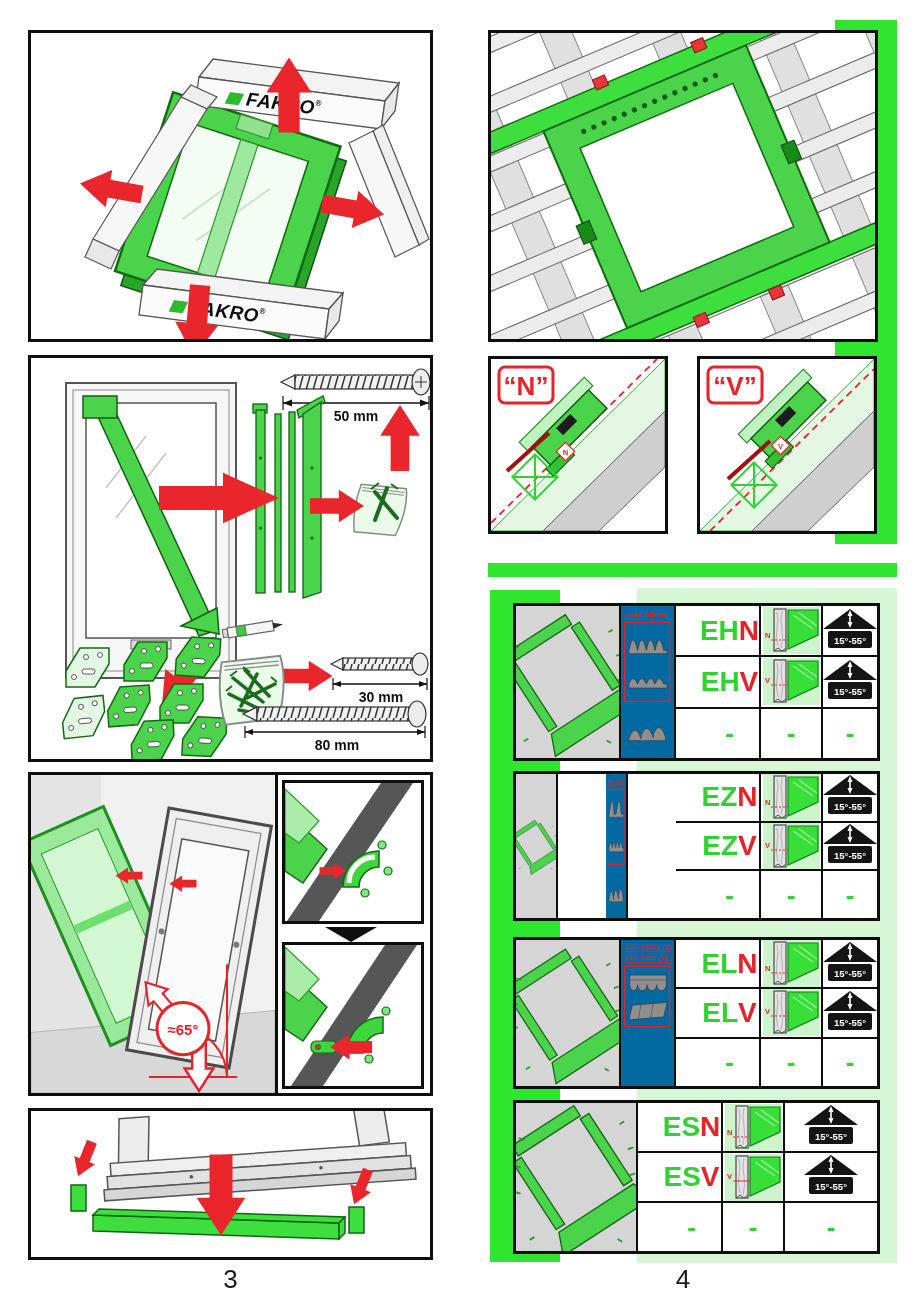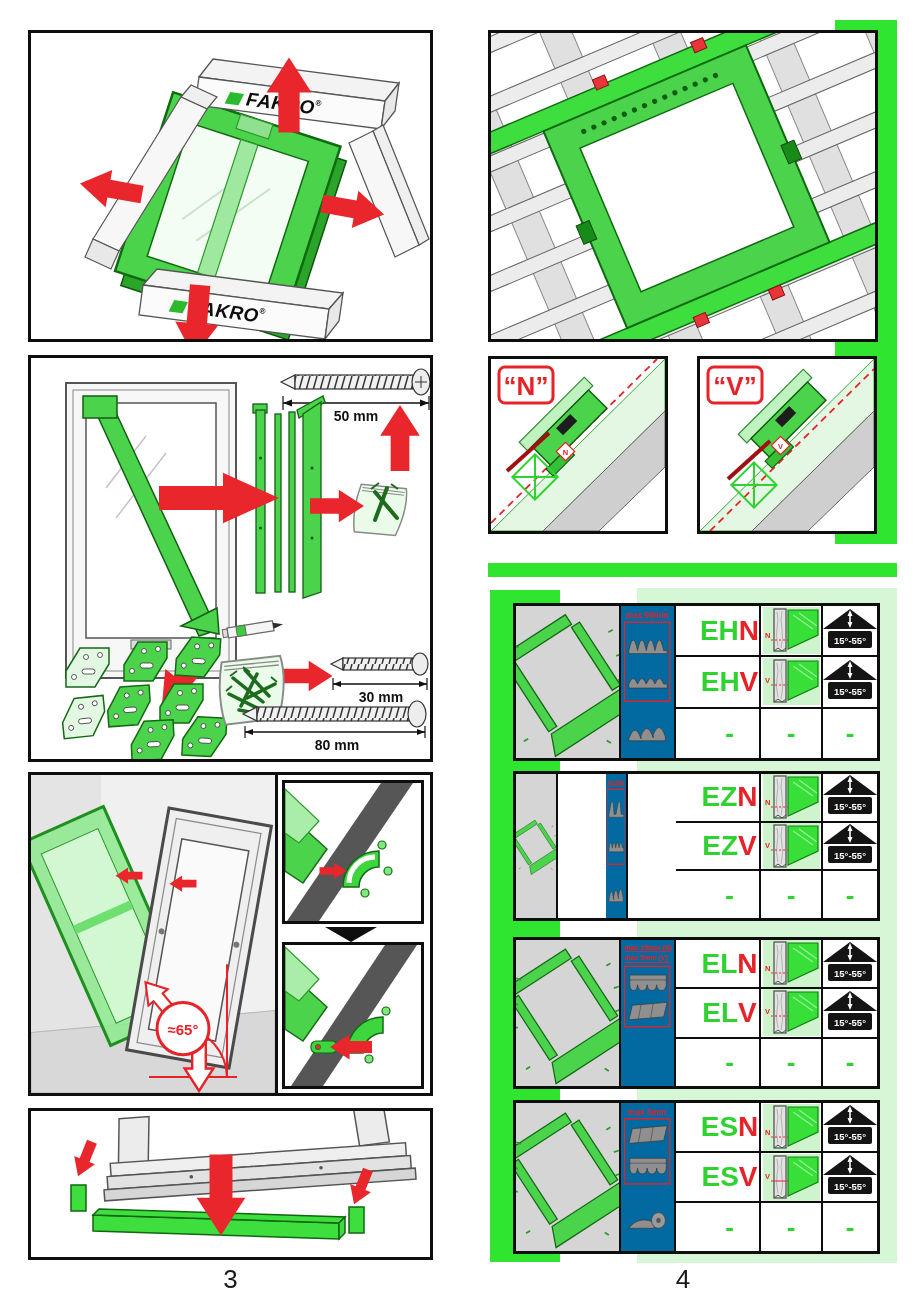--- a/index.html
+++ b/index.html
@@ -691,29 +691,20 @@
       </div>
     </div>
   </div>
 
   <div class="fsec" style="top:1100px;height:154px;">
     <div class="c1">
       <svg viewBox="0 0 118 152">
           <use href="#flashKit" transform="translate(59,76) scale(.95)" fill="#4cd34c" stroke="#146914"></use>
         </svg>
     </div>
-    <div class="c2">
-      <svg viewBox="0 0 61 150" preserveAspectRatio="none">
-        <text x="30" y="12" text-anchor="middle" class="maxlbl">max 5mm</text>
-        <rect x="4" y="16" width="52" height="66" fill="none" stroke="#e62328" stroke-width="1.4"></rect>
-        <use href="#tFlat" x="7" y="19" width="48" height="28"></use>
-        <use href="#tShingle" x="7" y="50" width="48" height="28"></use>
-        <use href="#tRoll" x="7" y="106" width="48" height="28"></use>
-      </svg>
-    </div>
     <div class="c345">
       <div class="frow">
         <div class="code">
             <span class="g">ES</span>
             <span class="r">N</span>
           </div>
         <div class="raft">
           <svg width="57" height="47" viewBox="0 0 57 47">
               <use href="#rafterArt" width="57" height="47"></use>
               <text x="2" y="31" class="raftlbl">N</text>

